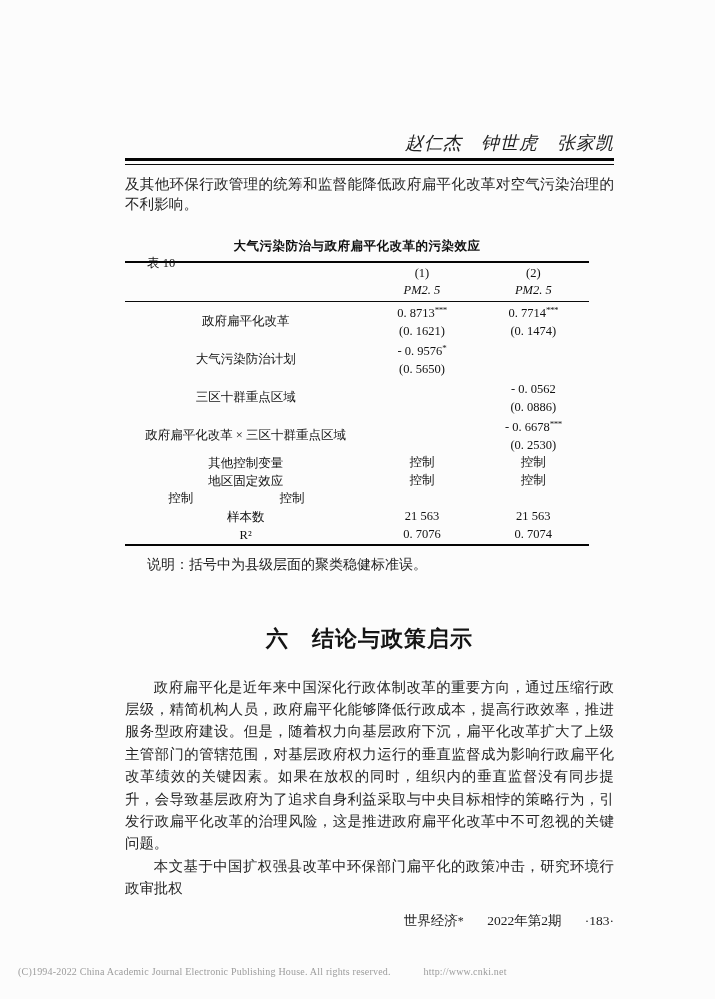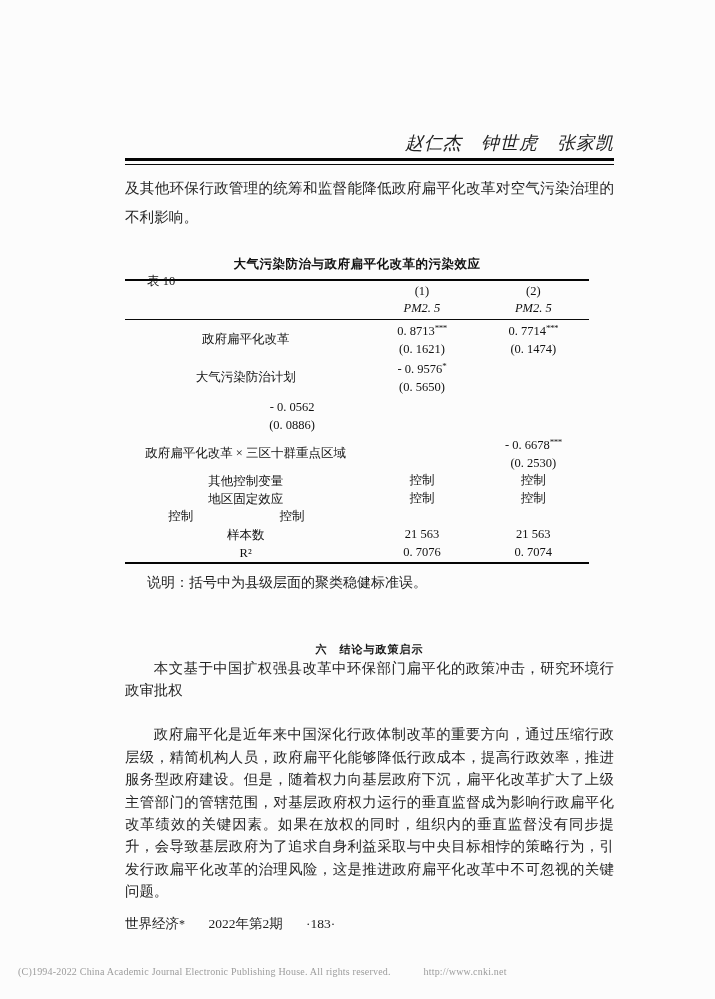--- a/index.html
+++ b/index.html
@@ -26,21 +26,21 @@
   .header-rule{
     margin-top:3px;
     height:3px;
     border-top:3px solid #050505;
     border-bottom:1.5px solid #0a0a0a;
   }
   
   .intro{
     margin:9px 0 11px 0;
     font-size:14.6px;
-    line-height:29px;
+    line-height:20px;
     text-align:justify;
     color:#252525;
   }
   
   .tableblock{
     margin-top:22px;
     width:464px;
     font-size:12.5px;
     color:#111;
   }
@@ -61,38 +61,38 @@
   .t-note{
     margin-top:10px;
     padding-left:22px;
     font-size:14px;
     color:#1e1e1e;
   }
   
   .section{
     margin:50px 0 0 0;
     text-align:center;
-    font-size:11px;
+    font-size:22px;
     font-weight:bold;
     letter-spacing:1px;
     color:#141414;
   }
   .bodyp{
     margin:0;
     font-size:14.4px;
     line-height:22.4px;
     text-align:justify;
     text-indent:2em;
     color:#252525;
   }
   .bodyp.first{margin-top:22px;}
   
   .footer{
     margin-top:12px;
-    text-align:left;
+    text-align:right;
     font-size:13.5px;
     color:#1e1e1e;
   }
   .footer .gap{margin-left:20px;}
   .footer .star{font-size:12px;}
   
   .copyright{
     position:absolute;left:18px;top:966px;width:690px;
     font-size:10px;
     color:#9c9c9c;
@@ -150,20 +150,21 @@
           <div class="vline">(0. 5650)</div>
         </div>
         <div class="t-c">
           <div class="vline"><span></span><sup></sup></div>
           <div class="vline"></div>
         </div>
       </div>
 
 
       <div class="t-row">
+        <div class="t-lab">三区十群重点区域</div>
         <div class="t-c">
           <div class="vline"><span></span><sup></sup></div>
           <div class="vline"></div>
         </div>
         <div class="t-c">
           <div class="vline"><span>- 0. 0562</span><sup></sup></div>
           <div class="vline">(0. 0886)</div>
         </div>
       </div>
 
@@ -227,22 +228,22 @@
             <div class="vline">0. 7074</div>
           </div>
       </div>
 
       <div class="t-botrule"></div>
       <div class="t-note">说明：括号中为县级层面的聚类稳健标准误。</div>
     </div>
 
     <h2 class="section">六　结论与政策启示</h2>
 
+    <p class="bodyp first">政府扁平化是近年来中国深化行政体制改革的重要方向，通过压缩行政层级，精简机构人员，政府扁平化能够降低行政成本，提高行政效率，推进服务型政府建设。但是，随着权力向基层政府下沉，扁平化改革扩大了上级主管部门的管辖范围，对基层政府权力运行的垂直监督成为影响行政扁平化改革绩效的关键因素。如果在放权的同时，组织内的垂直监督没有同步提升，会导致基层政府为了追求自身利益采取与中央目标相悖的策略行为，引发行政扁平化改革的治理风险，这是推进政府扁平化改革中不可忽视的关键问题。</p>
     <p class="bodyp">本文基于中国扩权强县改革中环保部门扁平化的政策冲击，研究环境行政审批权</p>
-    <p class="bodyp first">政府扁平化是近年来中国深化行政体制改革的重要方向，通过压缩行政层级，精简机构人员，政府扁平化能够降低行政成本，提高行政效率，推进服务型政府建设。但是，随着权力向基层政府下沉，扁平化改革扩大了上级主管部门的管辖范围，对基层政府权力运行的垂直监督成为影响行政扁平化改革绩效的关键因素。如果在放权的同时，组织内的垂直监督没有同步提升，会导致基层政府为了追求自身利益采取与中央目标相悖的策略行为，引发行政扁平化改革的治理风险，这是推进政府扁平化改革中不可忽视的关键问题。</p>
 
     <div class="footer">
       <span>世界经济</span><span class="star">*</span>
       <span class="gap">2022年第2期</span>
       <span class="gap">·183·</span>
     </div>
 
   </div>
 
   <div class="copyright">

